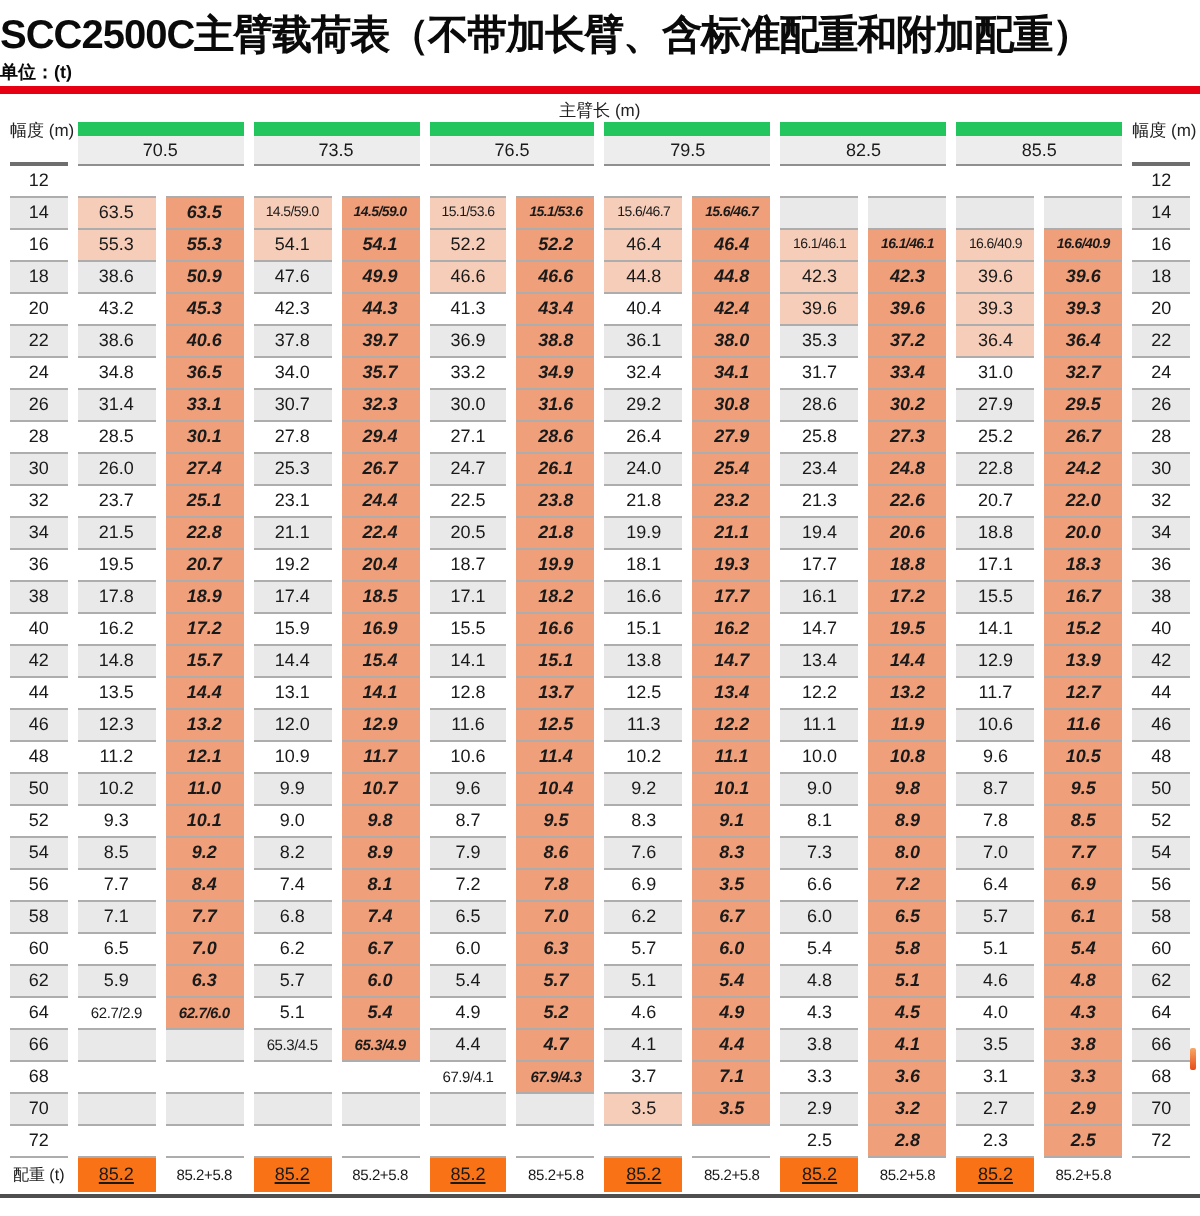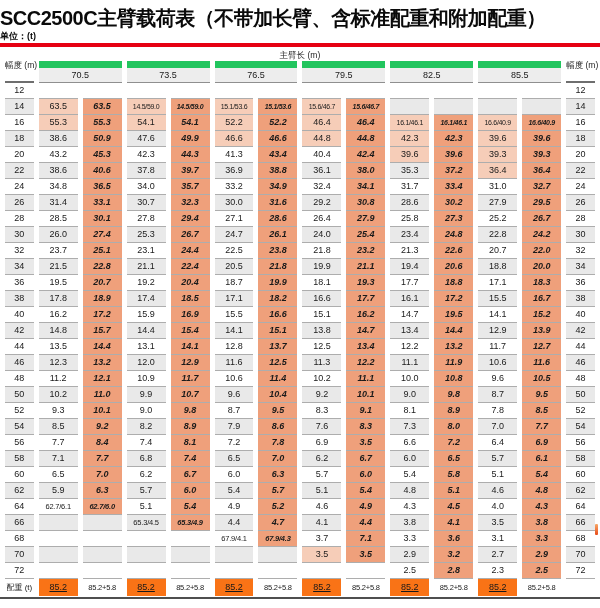--- a/index.html
+++ b/index.html
@@ -506,21 +506,21 @@
         <td class="n zg">5.1</td>
         <td class="i sa">5.4</td>
         <td class="n zg">4.8</td>
         <td class="i sa">5.1</td>
         <td class="n zg">4.6</td>
         <td class="i sa">4.8</td>
         <td class="r zg">62</td>
       </tr>
       <tr>
         <td class="r">64</td>
-        <td class="n s1">62.7/6.1</td>
+        <td class="n s1">62.7/2.9</td>
         <td class="i sa s1">62.7/6.0</td>
         <td class="n">5.1</td>
         <td class="i sa">5.4</td>
         <td class="n">4.9</td>
         <td class="i sa">5.2</td>
         <td class="n">4.6</td>
         <td class="i sa">4.9</td>
         <td class="n">4.3</td>
         <td class="i sa">4.5</td>
         <td class="n">4.0</td>

